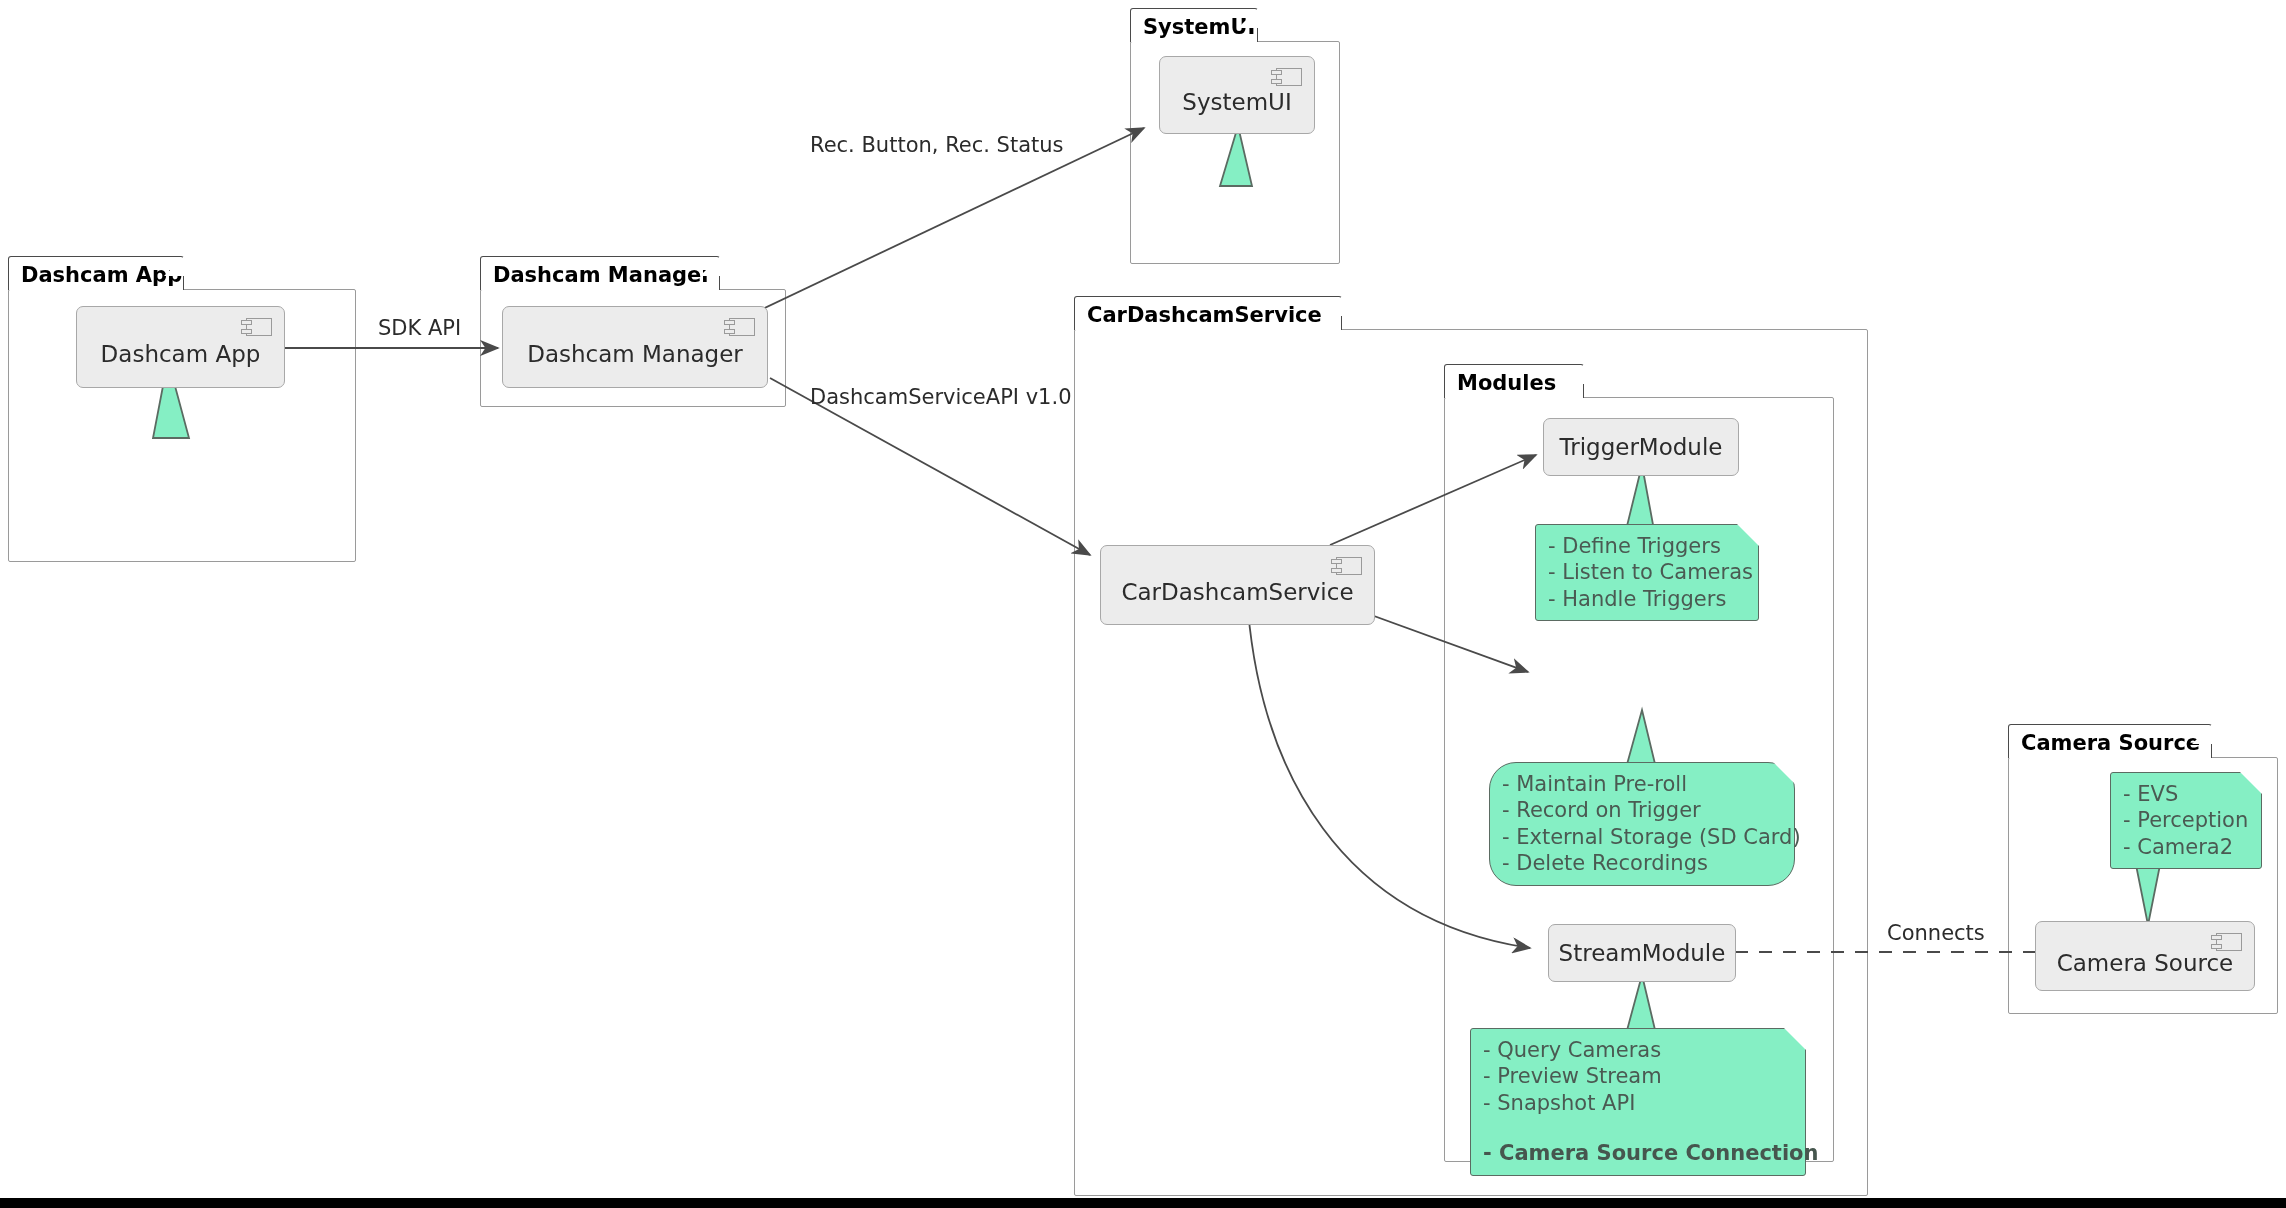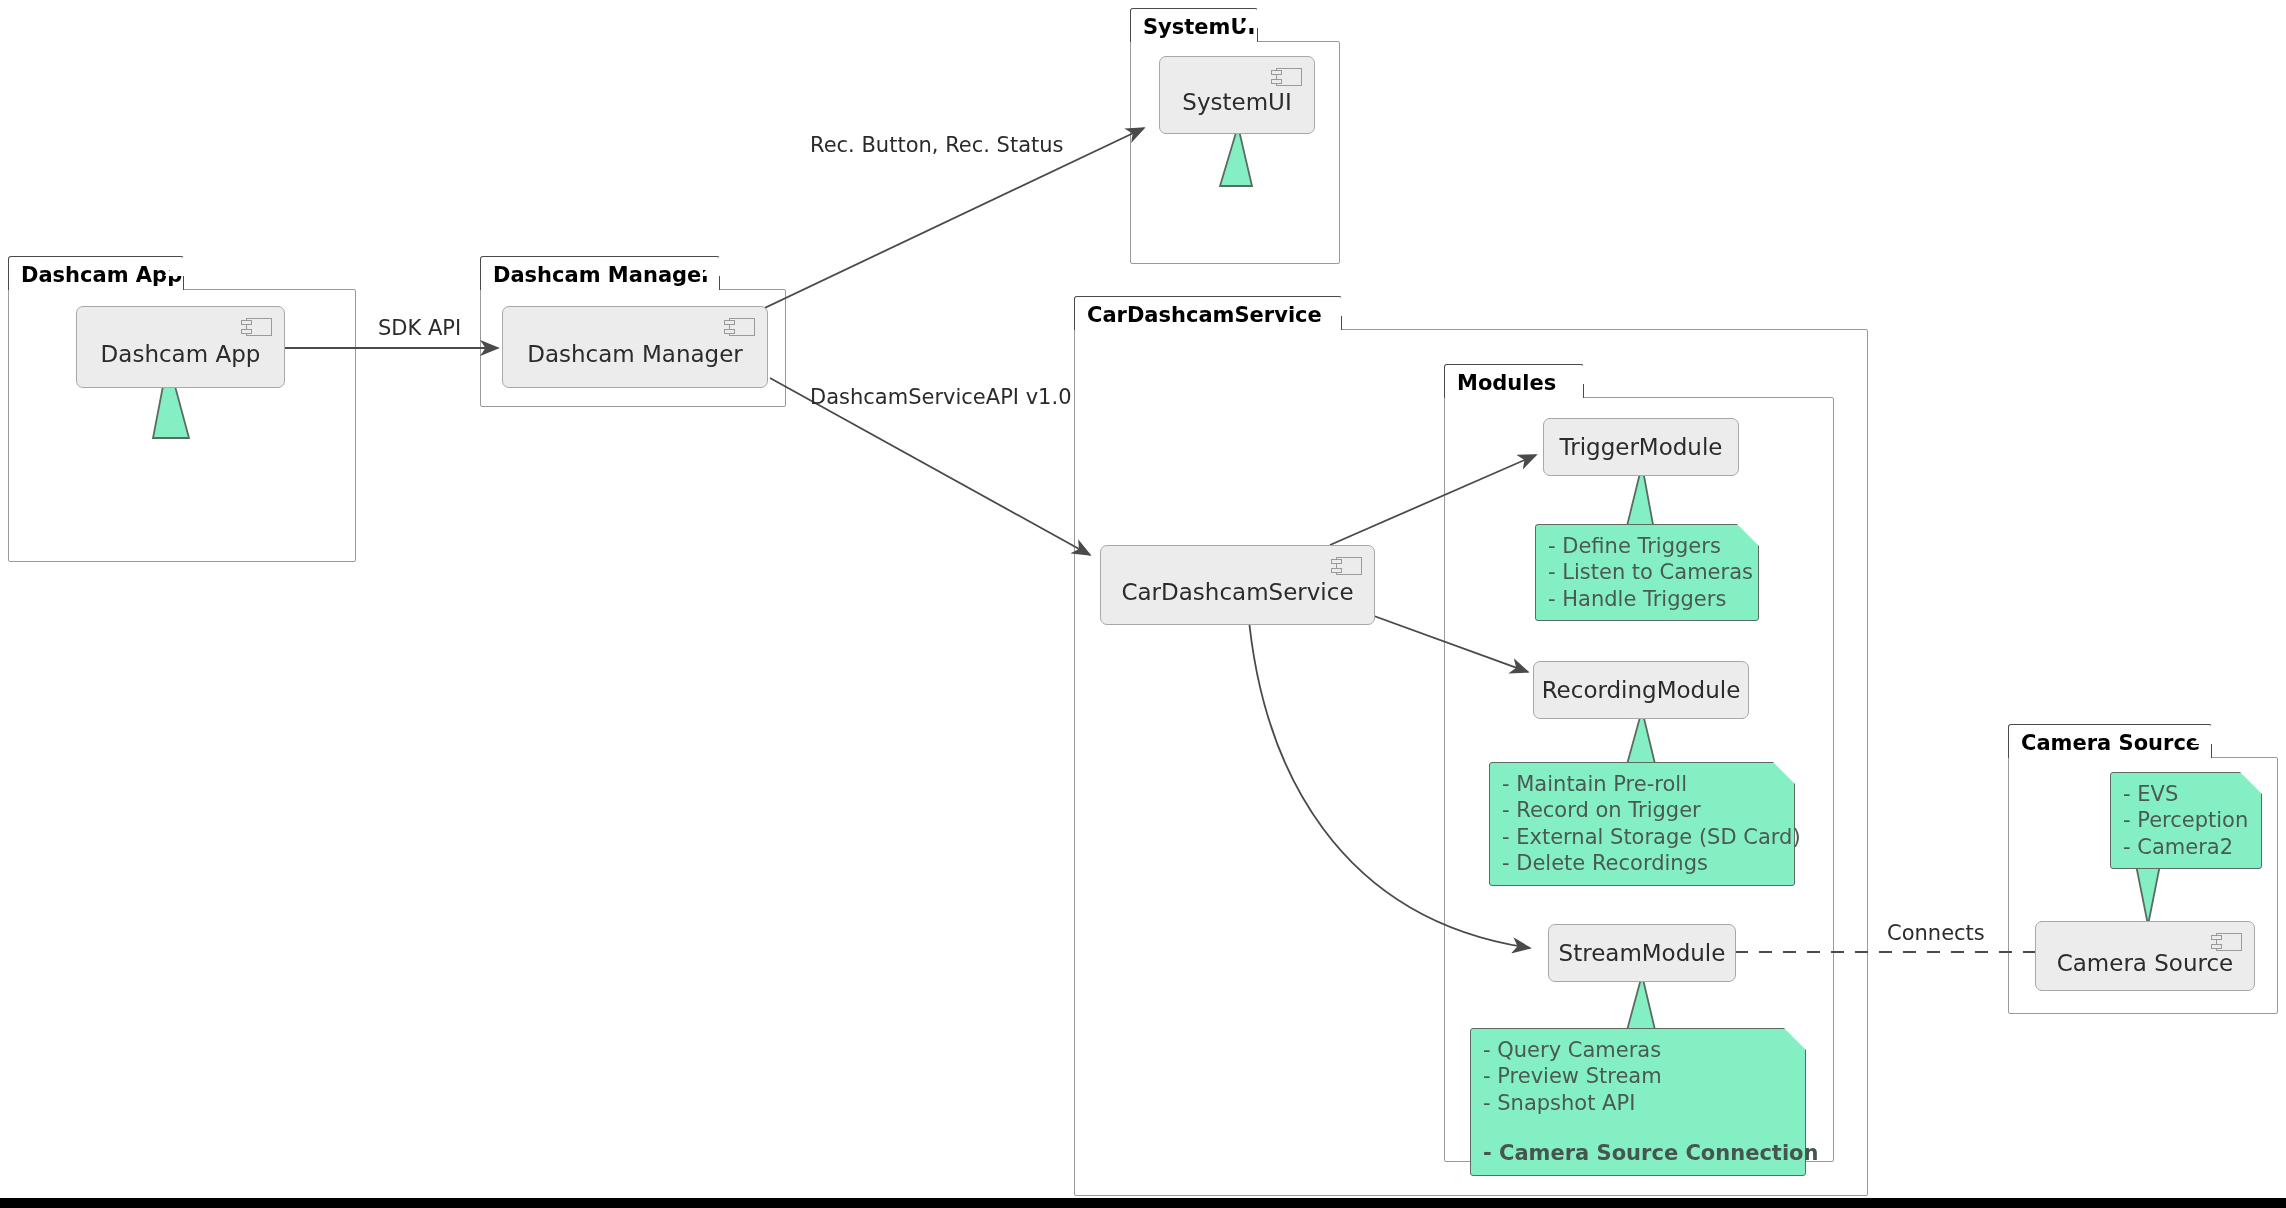--- a/index.html
+++ b/index.html
@@ -248,43 +248,40 @@
 
   <div class="comp with-icon" style="left:1100px; top:545px; width:275px; height:80px;">
     <span class="comp-icon"></span>
     <span>CarDashcamService</span>
   </div>
 
   <div class="comp" style="left:1543px; top:418px; width:196px; height:58px;">
     <span>TriggerModule</span>
   </div>
 
-  <div class="comp" style="left:1533px; top:661px; width:216px; height:58px;">
-    <span>RecordingModule</span>
-  </div>
 
   <div class="comp" style="left:1548px; top:924px; width:188px; height:58px;">
     <span>StreamModule</span>
   </div>
 
   <div class="comp with-icon" style="left:2035px; top:921px; width:220px; height:70px;">
     <span class="comp-icon"></span>
     <span>Camera Source</span>
   </div>
 
 
 
   <div class="note" style="left:1535px; top:524px; width:224px;">
     <span class="dogear"></span>
     <div class="nline">- Define Triggers</div>
     <div class="nline">- Listen to Cameras</div>
     <div class="nline">- Handle Triggers</div>
   </div>
 
-  <div class="note" style="left:1489px; top:762px; width:306px;">
+  <div class="note" style="left:1489px; top:762px; width:306px;border-radius:27px;">
     <span class="dogear"></span>
     <div class="nline">- Maintain Pre-roll</div>
     <div class="nline">- Record on Trigger</div>
     <div class="nline">- External Storage (SD Card)</div>
     <div class="nline">- Delete Recordings</div>
   </div>
 
   <div class="note" style="left:1470px; top:1028px; width:336px;">
     <span class="dogear"></span>
     <div class="nline">- Query Cameras</div>

